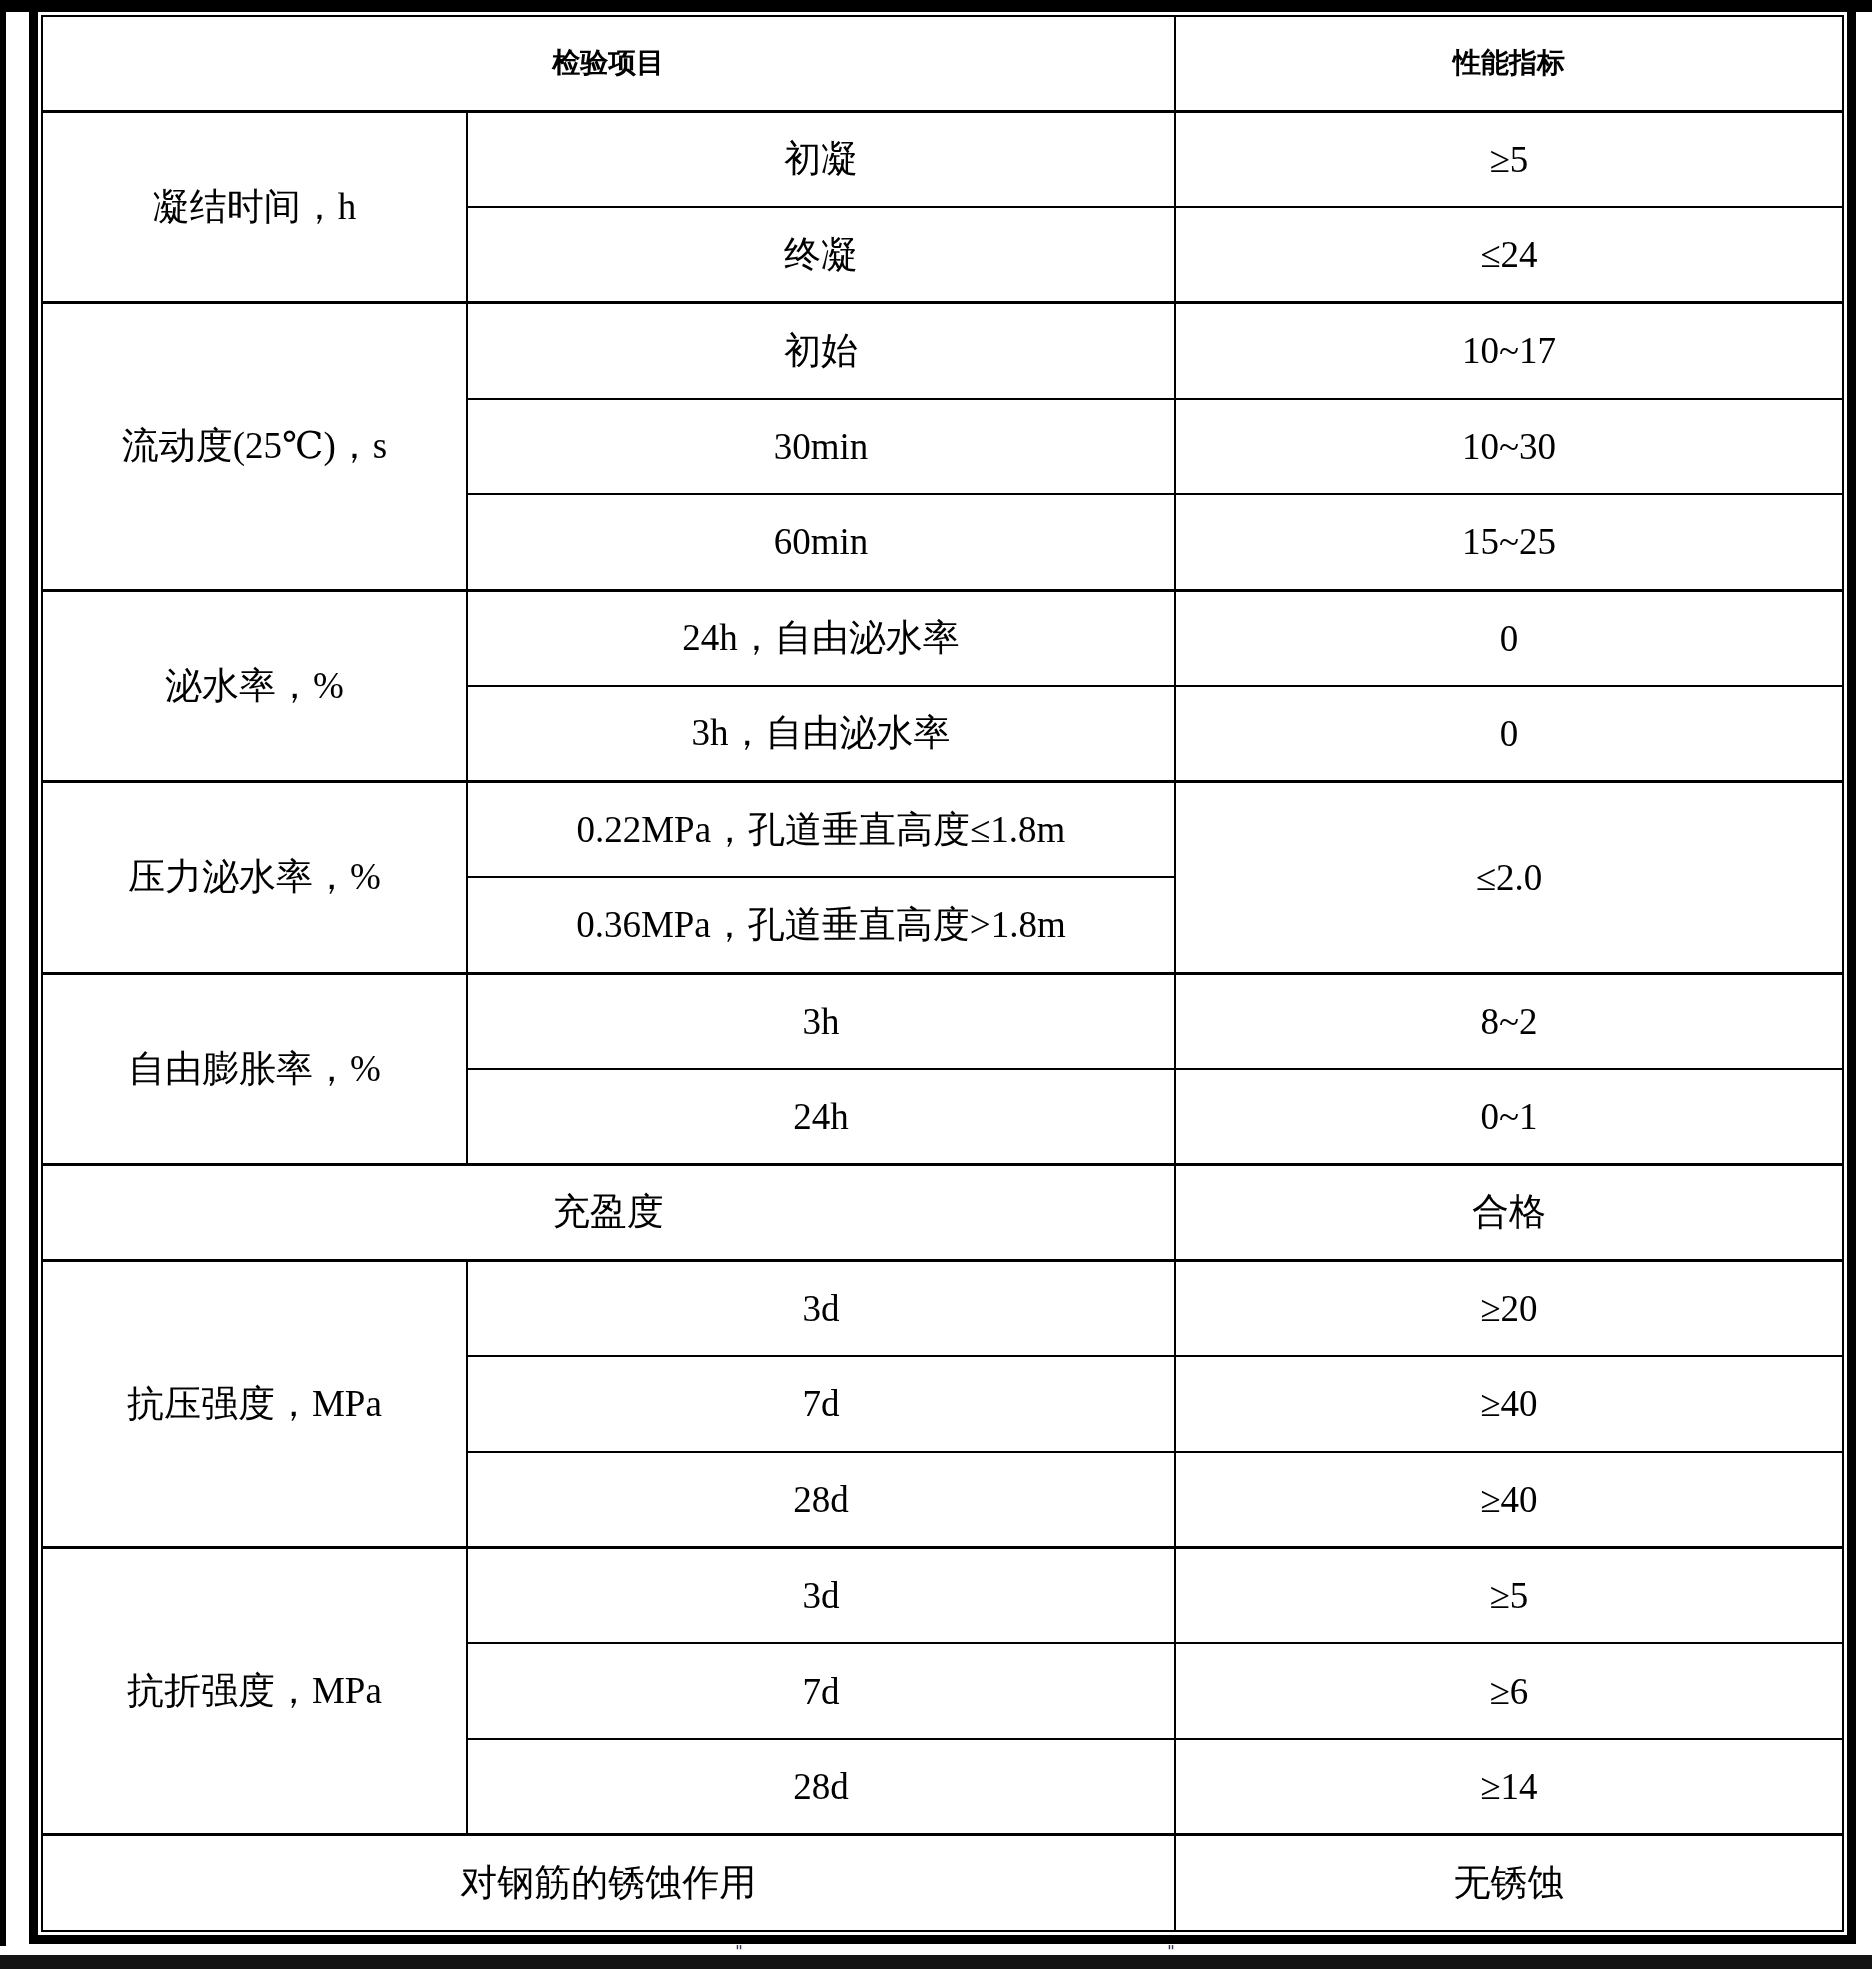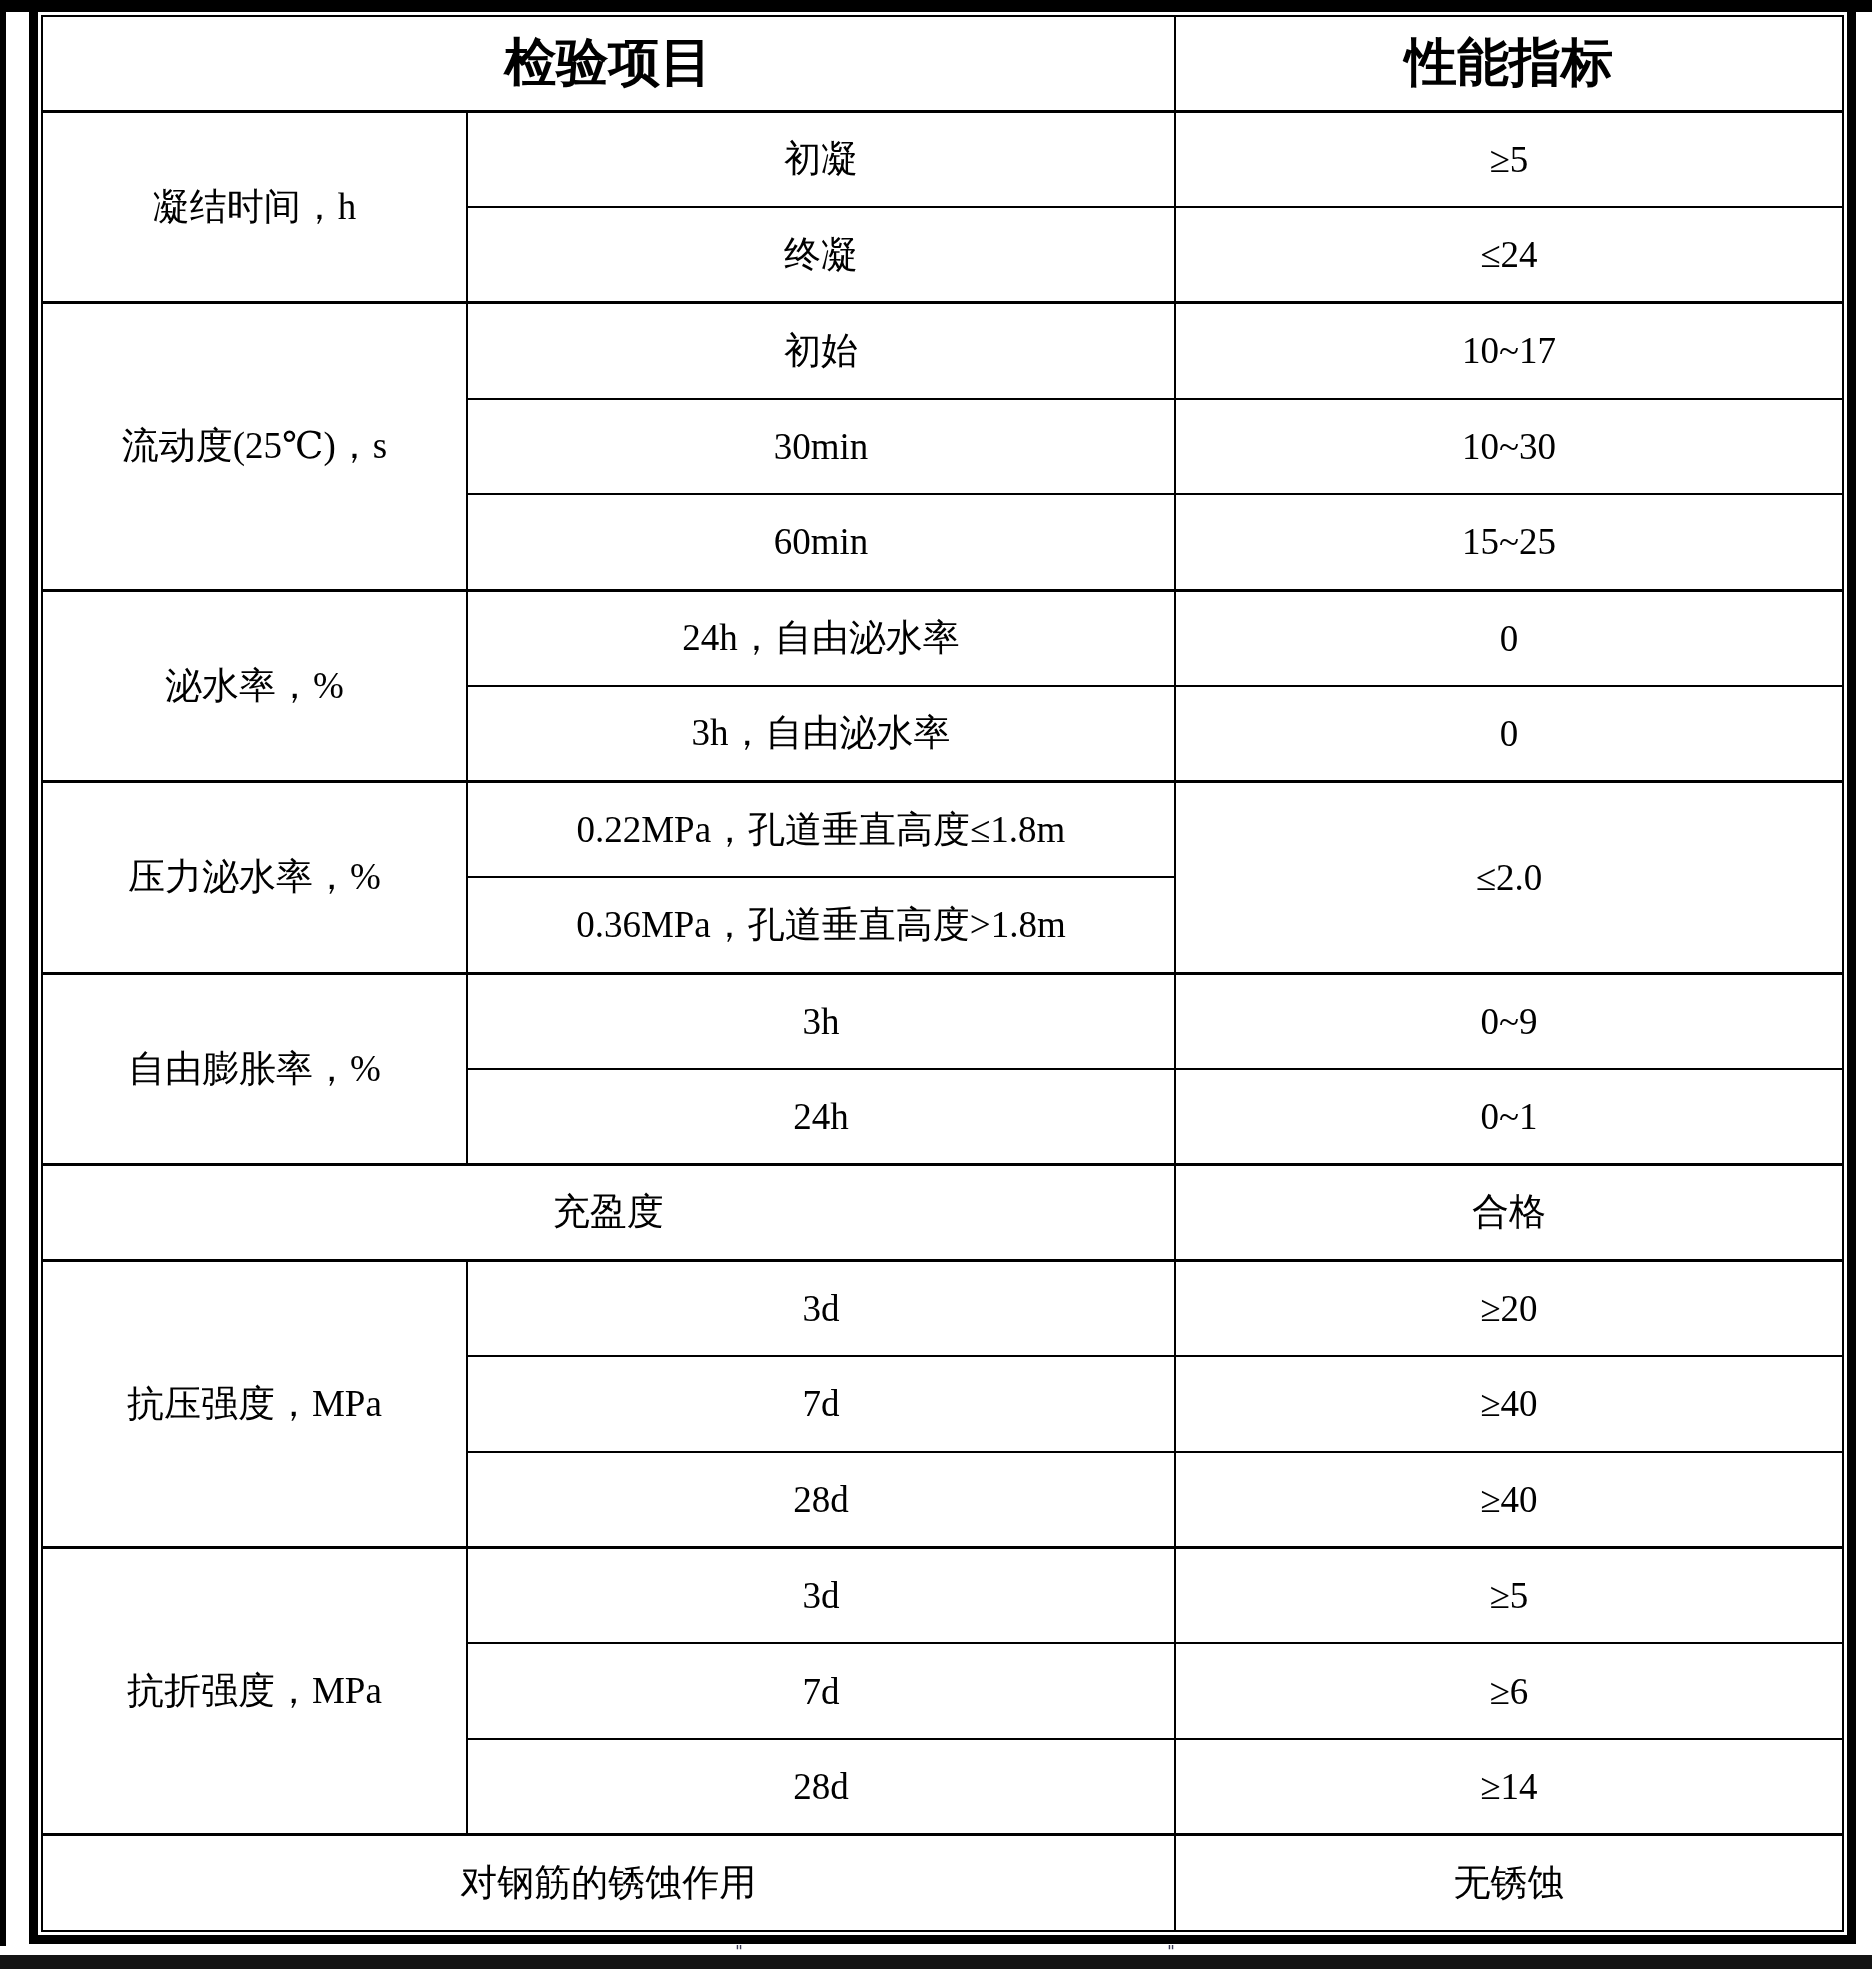--- a/index.html
+++ b/index.html
@@ -35,21 +35,21 @@
   td {
     border: 2.9px solid #000;
     text-align: center;
     vertical-align: middle;
     font-size: 37px;
     padding: 0 5.9px;
     overflow: hidden;
     white-space: nowrap;
   }
   tr.grp > td { border-top: 3.9px solid #000; }
-  tr.header td { font-weight: bold; font-size: 52px; border-bottom: 3.9px solid #000; }
+  tr.header td { font-weight: bold; font-size: 28px; border-bottom: 3.9px solid #000; }
   .spell {
     text-decoration-style: wavy;
     text-decoration-color: #e03a2f;
     text-decoration-thickness: 2px;
     text-underline-offset: 6.8px;
   }
   .artifact {
     position: absolute; top: 1944px;
     font-size: 16.6px; color: #3b3b55;
     font-family: "DejaVu Sans Mono", monospace;
@@ -117,21 +117,21 @@
       <td>0.22MPa，孔道垂直高度≤1.8m</td>
       <td rowspan="2">≤2.0</td>
     </tr>
     <tr>
       <td>0.36MPa，孔道垂直高度&gt;1.8m</td>
     </tr>
 
     <tr class="grp">
       <td rowspan="2">自由膨胀率，%</td>
       <td>3h</td>
-      <td>0~9</td>
+      <td>8~2</td>
     </tr>
     <tr>
       <td>24h</td>
       <td>0~1</td>
     </tr>
 
     <tr class="grp">
       <td colspan="2">充盈度</td>
       <td>合格</td>
     </tr>

